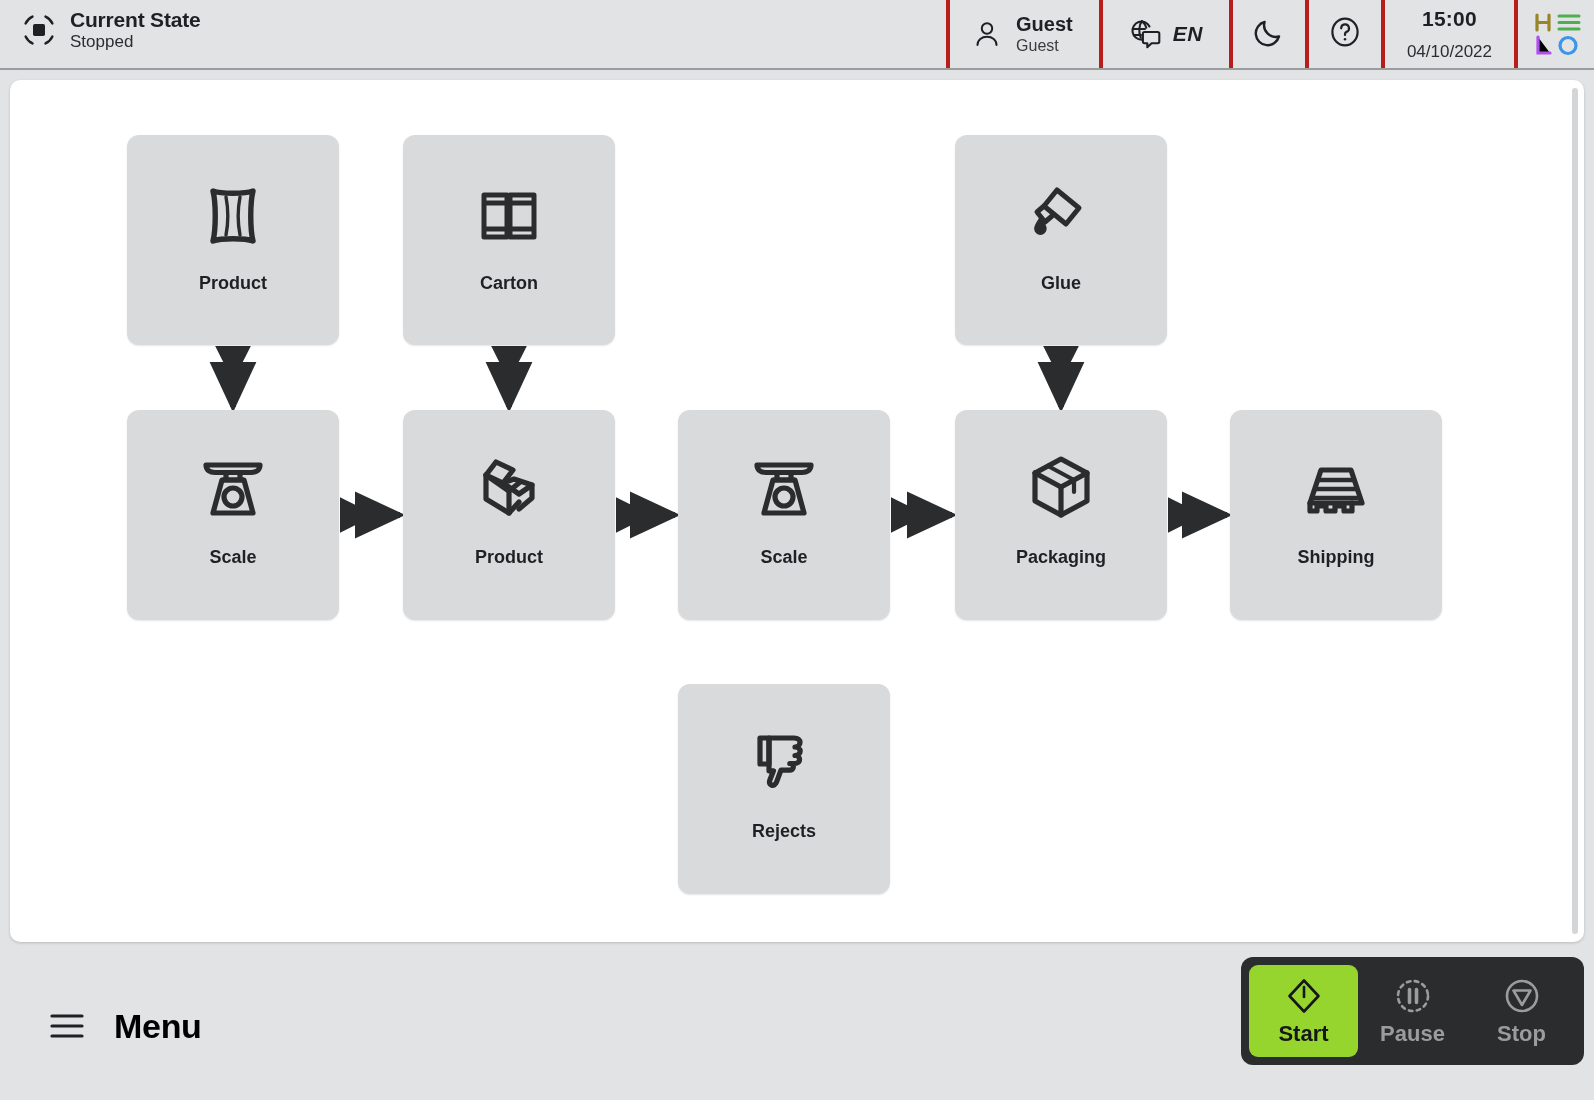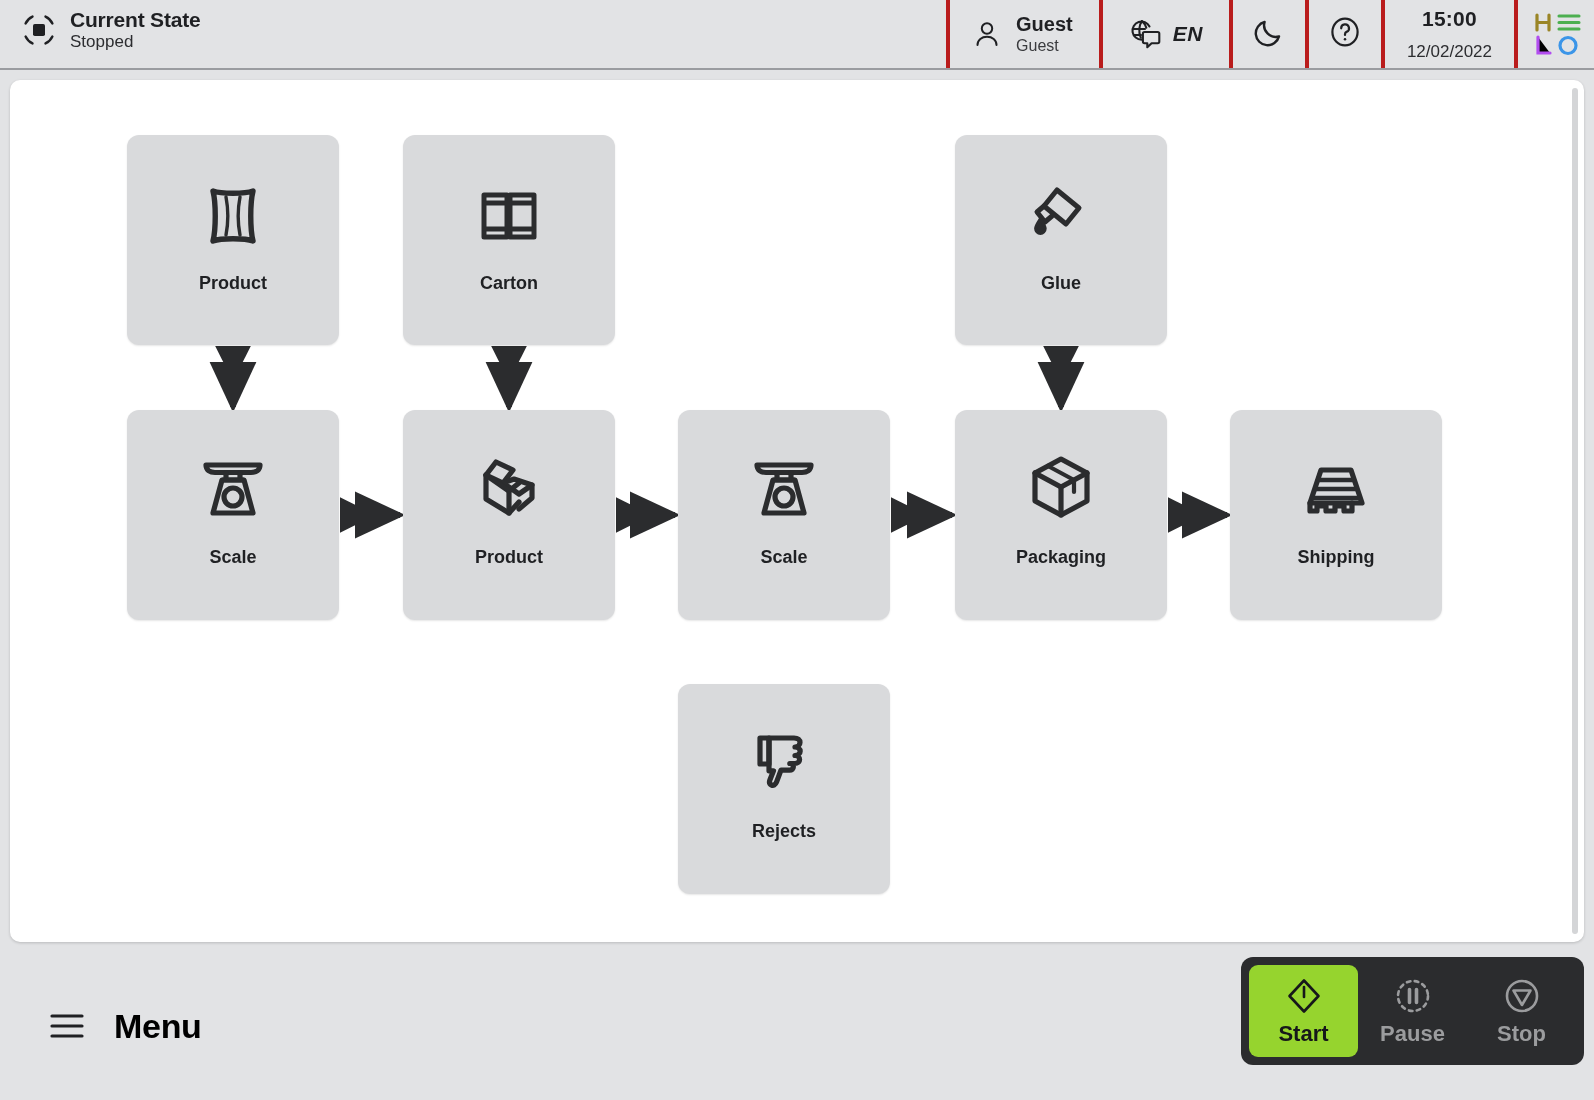--- a/index.html
+++ b/index.html
@@ -205,21 +205,21 @@
         <svg viewBox="0 0 34 34" fill="none" stroke="#1f2023" stroke-width="2.2" stroke-linecap="round" stroke-linejoin="round">
           <ellipse cx="17" cy="17" rx="12.6" ry="13.4"></ellipse>
           <path d="M13.2 13.3a3.9 3.9 0 1 1 5.3 3.6c-1 .4-1.5 1.2-1.5 2.3v.7"></path>
           <circle cx="17" cy="24.2" r="1.25" fill="#1f2023" stroke="none"></circle>
         </svg>
       </span>
     </div>
 
     <div class="hdr-cell clock">
       <span class="clock-time">15:00</span>
-      <span class="clock-date">12/02/2022</span>
+      <span class="clock-date">04/10/2022</span>
     </div>
 
     <div class="hdr-cell brand">
       <span class="brand-logo">
         <svg width="24" height="23" viewBox="0 0 24 23">
           <g stroke="#9a8526" stroke-width="3.2" stroke-linecap="round">
             <path d="M5 4v15M17 4v15M5 11.5h12"></path>
           </g>
         </svg>
         <svg width="26" height="23" viewBox="0 0 26 23">

